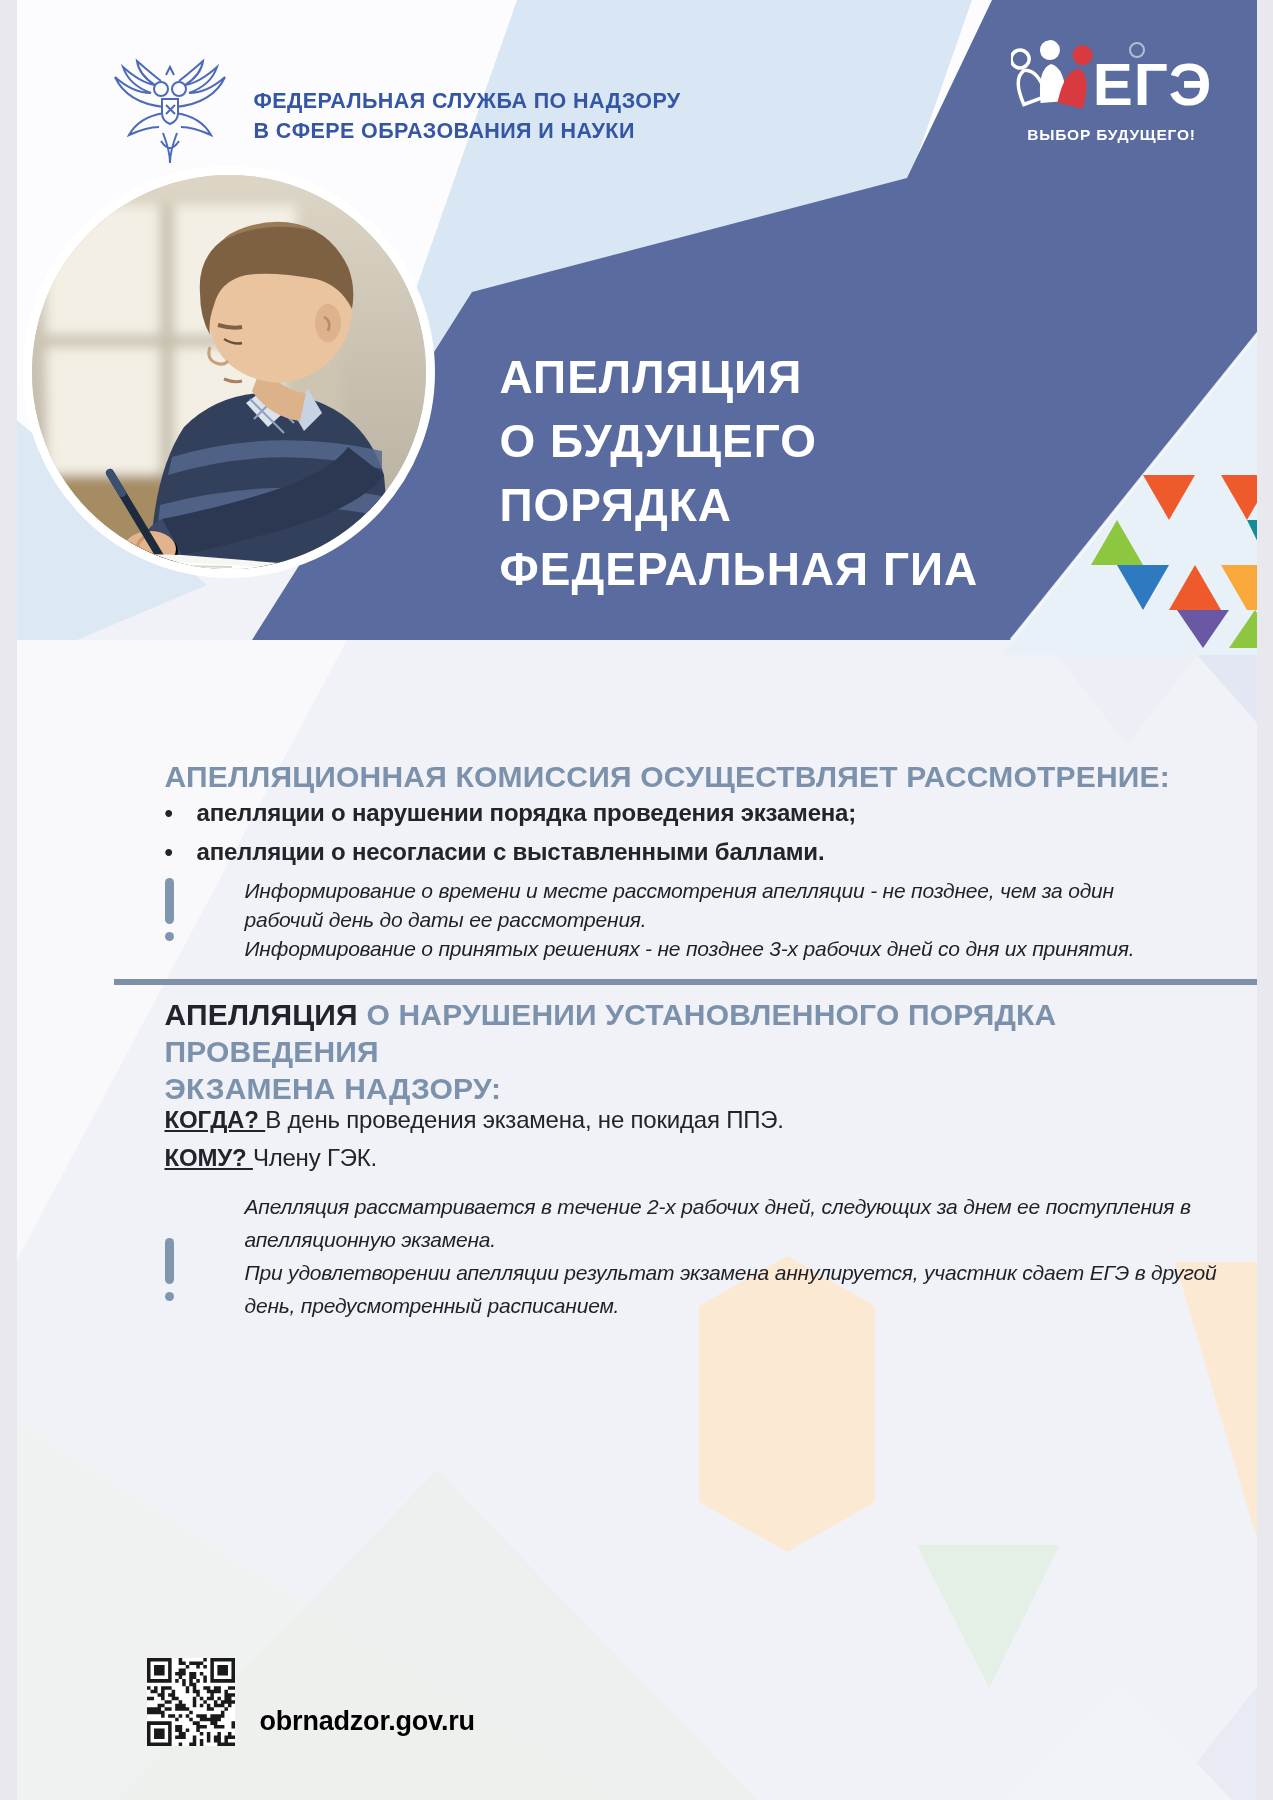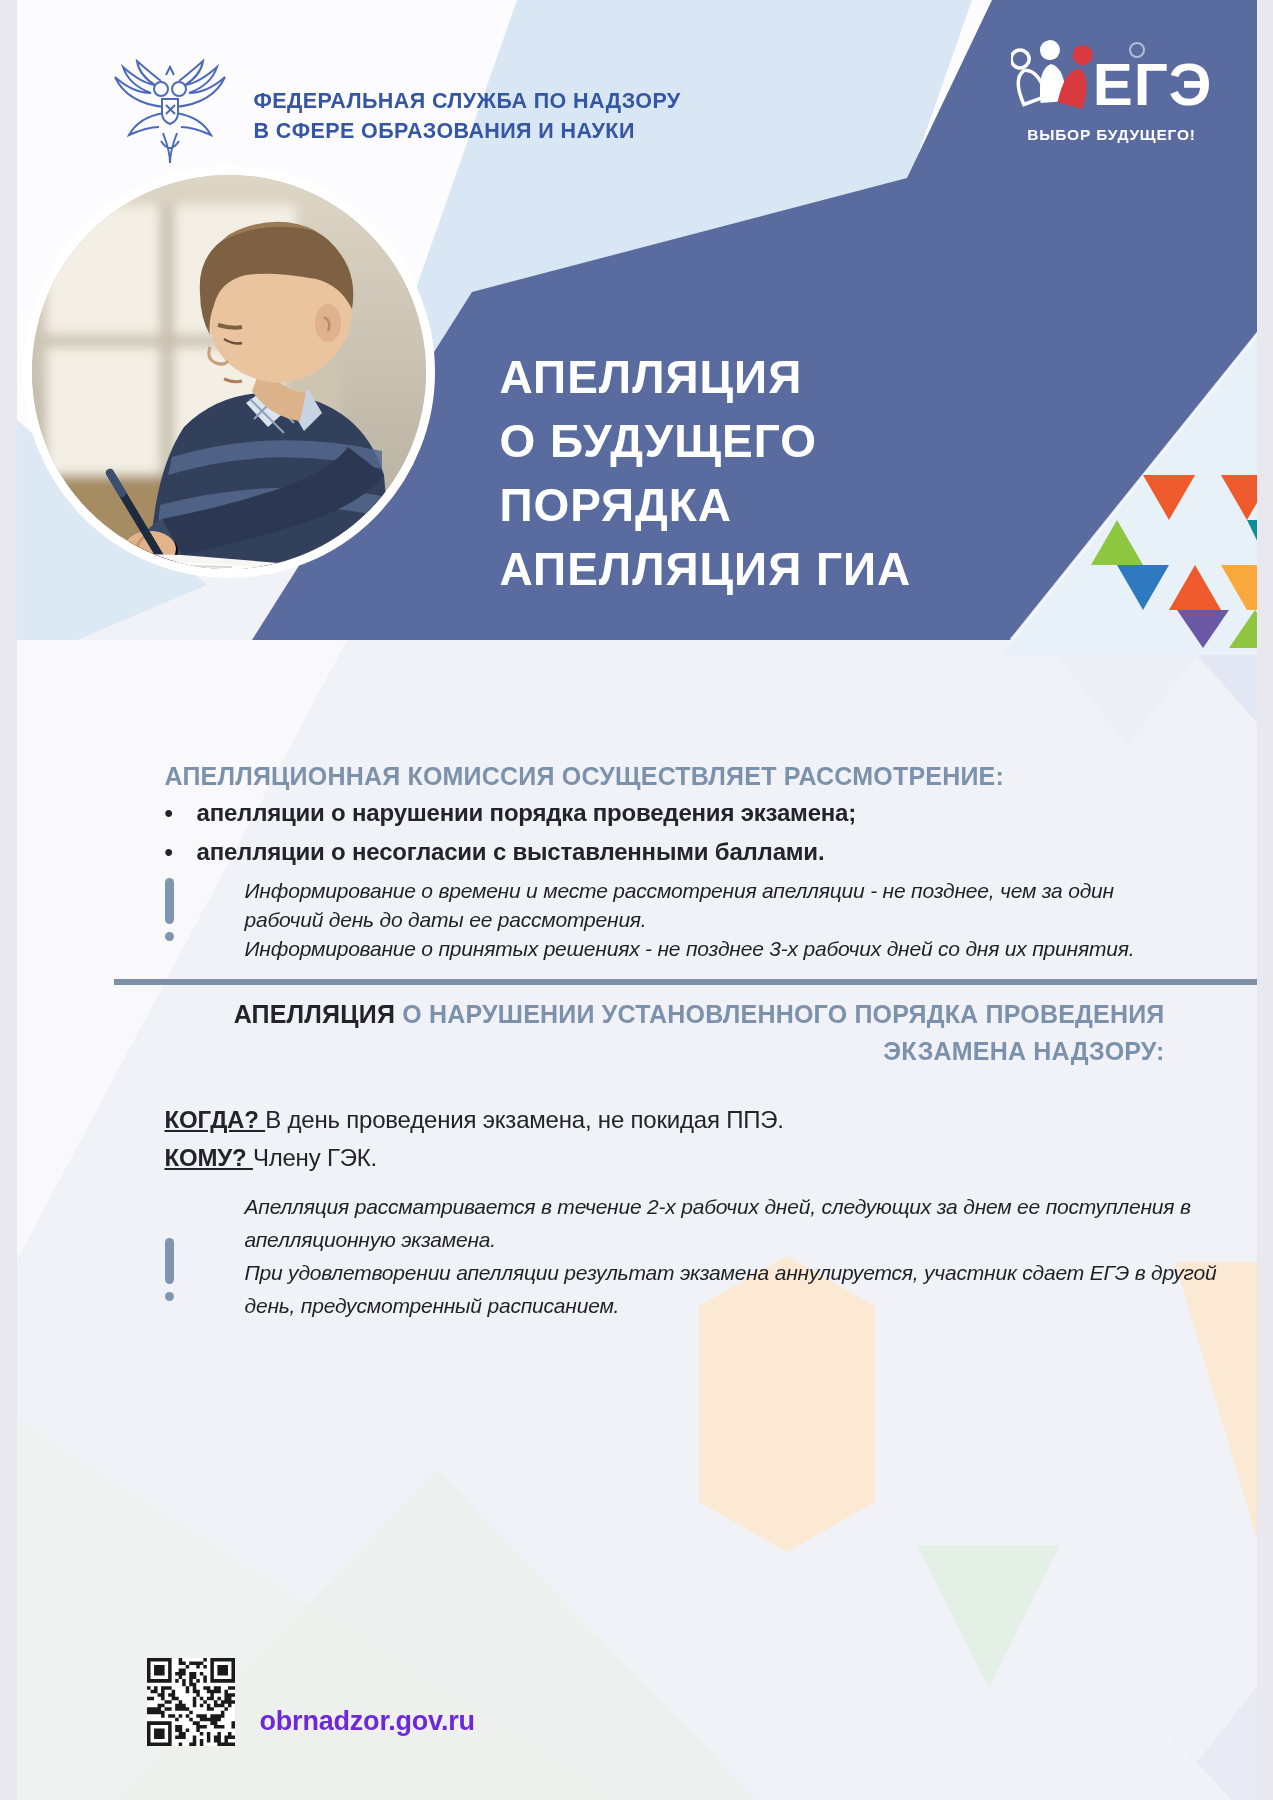--- a/index.html
+++ b/index.html
@@ -21,36 +21,36 @@
 
   
   .photo-circle{position:absolute;left:6px;top:166px;width:394px;height:394px;border:9px solid #ffffff;
                 border-radius:50%;overflow:hidden;background:#cfc8ba;}
 
   
   .banner-title{position:absolute;left:483px;top:345px;color:#ffffff;font-weight:bold;
                 font-size:46px;line-height:64px;letter-spacing:1px;}
 
   
-  .sec-heading{position:absolute;color:#7c92ac;font-weight:bold;font-size:25px;letter-spacing:.2px;line-height:37px;text-align:right;}
+  .sec-heading{position:absolute;color:#7c92ac;font-weight:bold;font-size:30px;letter-spacing:.2px;line-height:37px;}
   .dark{color:#23232b;}
   .bullets{position:absolute;left:148px;top:799px;width:900px;}
   .bullet-row{display:flex;margin-bottom:11px;color:#23232b;font-weight:bold;font-size:24px;letter-spacing:-.2px;}
   .bullet-row::before{content:"•";width:32px;flex:0 0 32px;}
   .note{position:absolute;font-style:italic;color:#1f1f27;font-size:21px;line-height:29px;letter-spacing:-.2px;font-weight:500;margin-left:48px;}
   .excl{position:absolute;width:10px;}
   .excl .bar{width:9px;height:46px;border-radius:5px;background:#8096ae;}
   .excl .dot{width:9px;height:9px;border-radius:50%;background:#8096ae;margin-top:8px;}
   .divider{position:absolute;left:97px;top:979px;width:1176px;height:6px;background:#7e90a5;}
   .qa-line{position:absolute;font-size:24px;color:#23232b;letter-spacing:-.2px;}
   .qa-line b{font-weight:bold;text-decoration:underline;}
 
   
   .qr-wrap{position:absolute;left:130px;top:1658px;width:88px;height:88px;background:#ffffff;}
-  .site{position:absolute;left:243px;top:1706px;font-size:27px;font-weight:bold;color:#6d28d9;
+  .site{position:absolute;left:243px;top:1706px;font-size:27px;font-weight:bold;color:#000000;
         letter-spacing:-.2px;text-decoration:none;}
 </style>
 </head>
 <body>
 
 <div class="page">
 
   <svg class="bg-svg" viewBox="0 0 1273 1800">
 
     <rect x="0" y="560" width="1273" height="1240" fill="#f1f2f7"></rect>
@@ -137,21 +137,21 @@
       </svg>
       <div class="ege-text">ЕГЭ</div>
     </div>
     <div class="ege-slogan">ВЫБОР БУДУЩЕГО!</div>
   </div>
 
   <div class="banner-title">
     <div>АПЕЛЛЯЦИЯ</div>
     <div>О БУДУЩЕГО</div>
     <div>ПОРЯДКА</div>
-    <div>АПЕЛЛЯЦИЯ ГИА</div>
+    <div>ФЕДЕРАЛЬНАЯ ГИА</div>
   </div>
 
   <div class="photo-circle">
     <svg width="394" height="394" viewBox="0 0 394 394">
       <defs>
         <linearGradient id="bgGrad" x1="0" y1="0" x2="0" y2="1">
           <stop offset="0" stop-color="#ddd6c6"></stop>
             <stop offset="1" stop-color="#b3ab9b"></stop>
         </linearGradient>
         <filter id="blur6">

